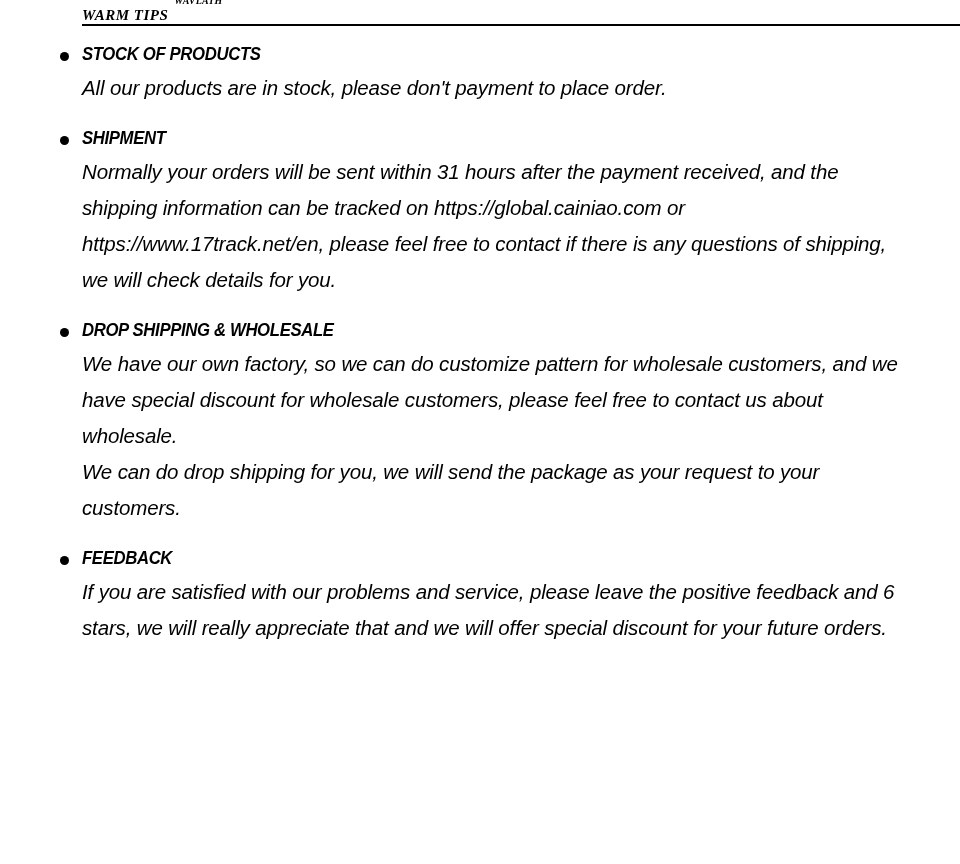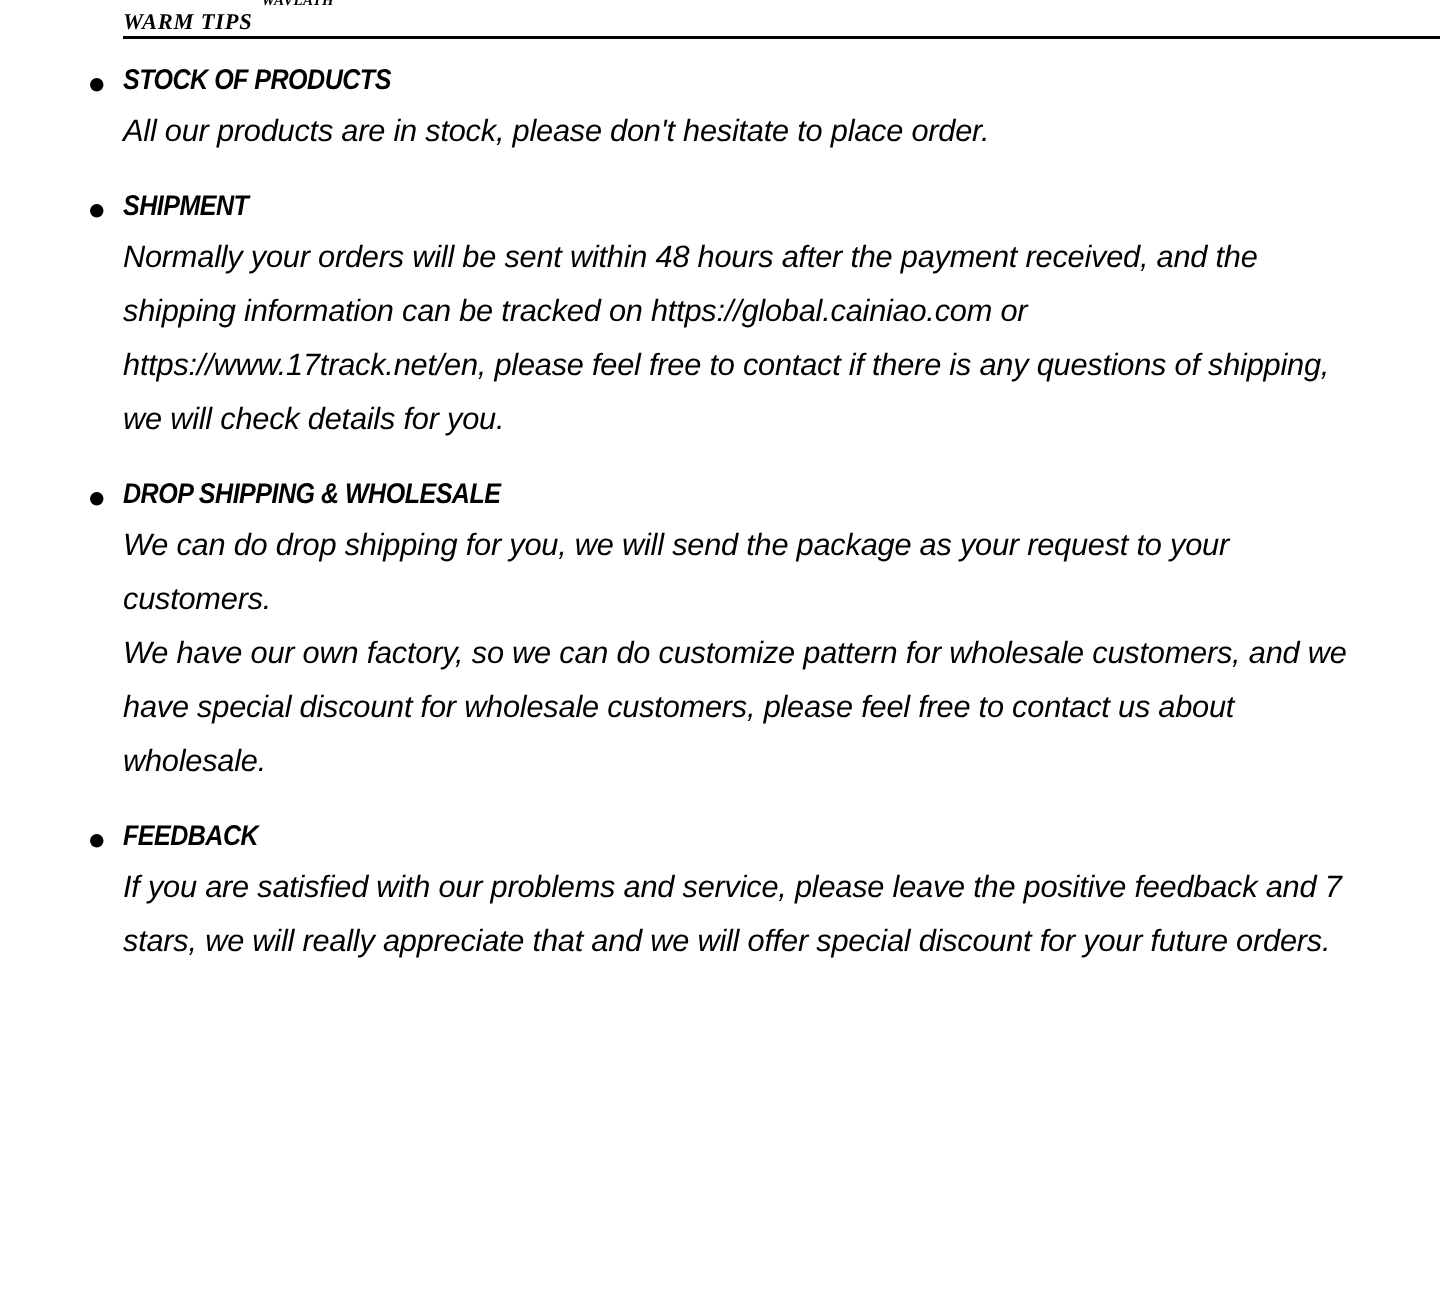--- a/index.html
+++ b/index.html
@@ -106,36 +106,36 @@
     <div class="header-title">WARM TIPS</div>
     <div class="header-sub">WAVLATH</div>
     <div class="header-rule"></div>
   </div>
 
   <div class="content">
 
     <div class="section">
       <span class="bullet"></span>
       <h2 class="section-title">STOCK OF PRODUCTS</h2>
-      <p class="para">All our products are in stock, please don't hesitate to place order.</p>
+      <p class="para">All our products are in stock, please don't payment to place order.</p>
     </div>
 
     <div class="section">
       <span class="bullet"></span>
       <h2 class="section-title">SHIPMENT</h2>
-      <p class="para">Normally your orders will be sent within 48 hours after the payment received, and the shipping information can be tracked on https://global.cainiao.com or https://www.17track.net/en, please feel free to contact if there is any questions of shipping, we will check details for you.</p>
+      <p class="para">Normally your orders will be sent within 31 hours after the payment received, and the shipping information can be tracked on https://global.cainiao.com or https://www.17track.net/en, please feel free to contact if there is any questions of shipping, we will check details for you.</p>
     </div>
 
     <div class="section">
       <span class="bullet"></span>
       <h2 class="section-title">DROP SHIPPING &amp; WHOLESALE</h2>
+      <p class="para">We have our own factory, so we can do customize pattern for wholesale customers, and we have special discount for wholesale customers, please feel free to contact us about wholesale.</p>
       <p class="para">We can do drop shipping for you, we will send the package as your request to your customers.</p>
-      <p class="para">We have our own factory, so we can do customize pattern for wholesale customers, and we have special discount for wholesale customers, please feel free to contact us about wholesale.</p>
     </div>
 
     <div class="section">
       <span class="bullet"></span>
       <h2 class="section-title">FEEDBACK</h2>
-      <p class="para">If you are satisfied with our problems and service, please leave the positive feedback and 7 stars, we will really appreciate that and we will offer special discount for your future orders.</p>
+      <p class="para">If you are satisfied with our problems and service, please leave the positive feedback and 6 stars, we will really appreciate that and we will offer special discount for your future orders.</p>
     </div>
 
   </div>
 </div>
 
 </body></html>

